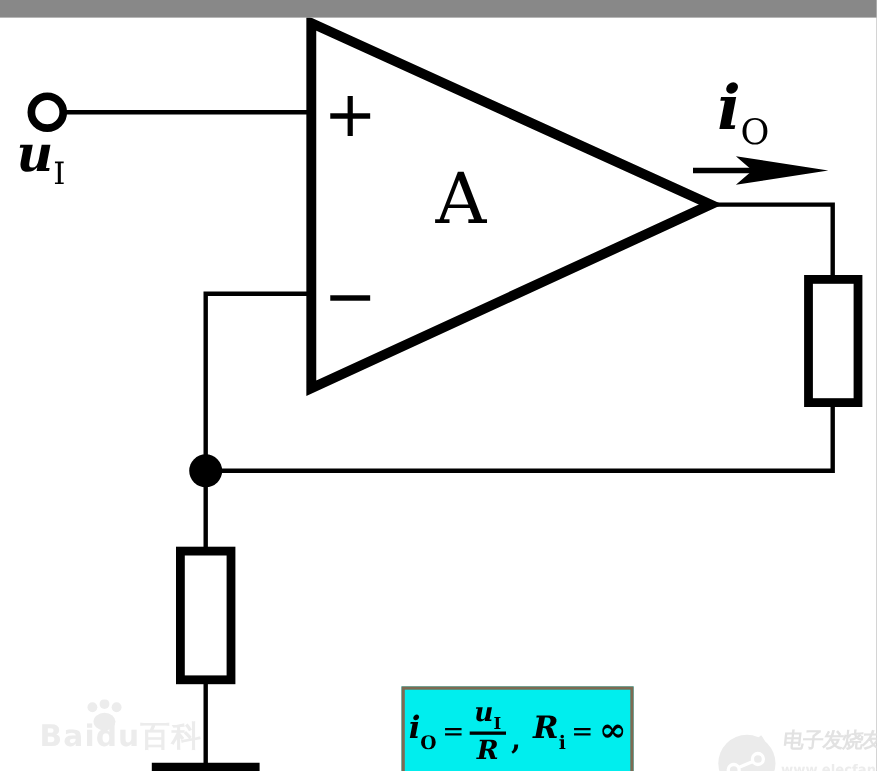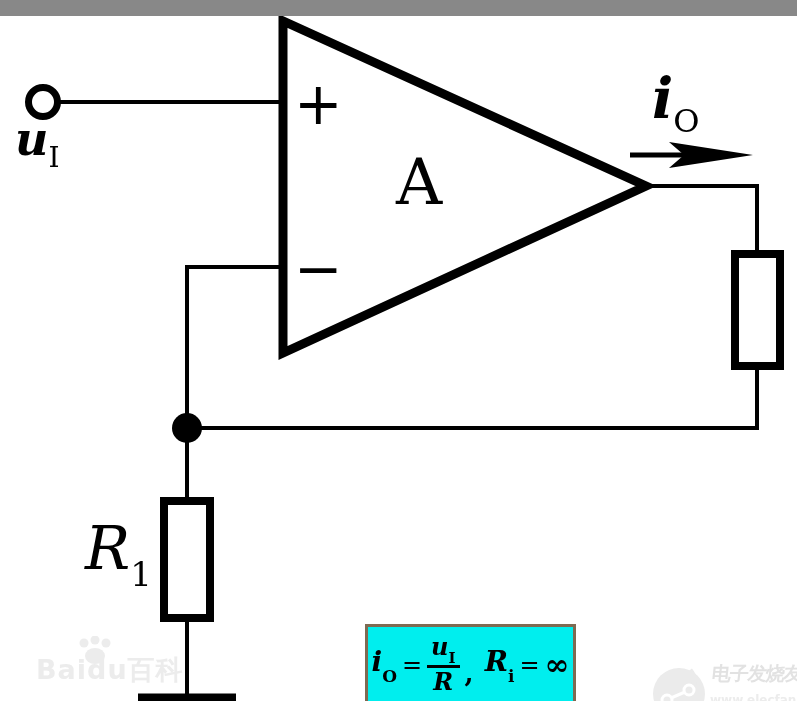--- a/index.html
+++ b/index.html
@@ -101,23 +101,20 @@
   <div class="sign" style="left:294px;top:59px;font-size:58px">+</div>
   <div class="sign" style="left:294px;top:224px;font-size:58px">−</div>
 
   <div class="lbl gain" style="left:396px;top:134px">A</div>
 
   <div class="lbl i-out" style="left:652px;top:54px">
     <span class="b">i</span><sub>O</sub>
   </div>
 
 
-  <div class="lbl r-one" style="left:85px;top:502px">
-    <span class="b">R</span><sub>1</sub>
-  </div>
 
   <div class="formula-box">
     <span class="f-lhs"><span class="v">i</span><sub>O</sub></span>
     <span class="f-eq">=</span>
     <span class="frac">
       <span class="num"><span class="v">u</span><sub>I</sub></span>
       <span class="den v">R</span>
     </span>
     <span class="f-comma">,</span>
     <span class="f-rhs"><span class="v">R</span><sub>i</sub></span>

